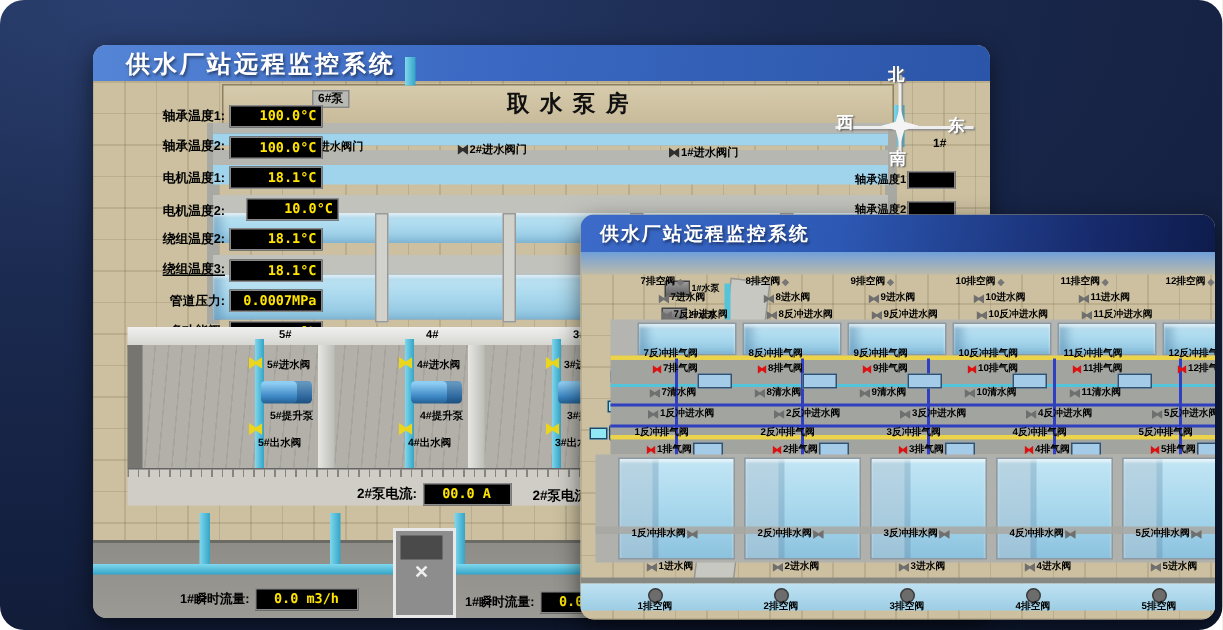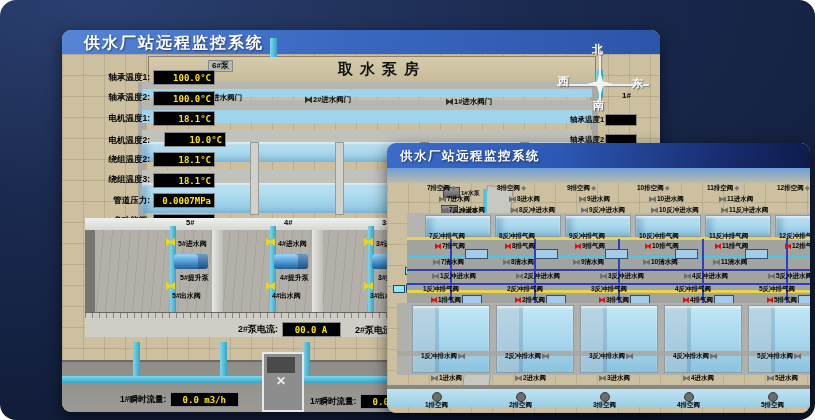--- a/index.html
+++ b/index.html
@@ -122,21 +122,21 @@
         </div>
         <div style="display:flex;align-items:flex-end;gap:14px;">
           <span style="width:70px;text-align:right;font-size:8.5px;font-weight:bold;color:#000;">电机温度2:</span>
           <span class="pval-box" style="width:55px;">10.0°C</span>
         </div>
         <div style="display:flex;align-items:center;gap:3px;">
           <span style="width:70px;text-align:right;font-size:8.5px;font-weight:bold;color:#000;">绕组温度2:</span>
           <span class="pval-box" style="width:55px;">18.1°C</span>
         </div>
         <div style="display:flex;align-items:center;gap:3px;">
-          <span style="width:70px;text-align:right;font-size:8.5px;font-weight:bold;color:#000;">绕组温度3:</span>
+          <span style="width:70px;text-align:right;font-size:8.5px;font-weight:bold;color:#000;text-decoration:underline;">绕组温度3:</span>
           <span class="pval-box" style="width:55px;">18.1°C</span>
         </div>
         <div style="display:flex;align-items:center;gap:3px;">
           <span style="width:70px;text-align:right;font-size:8.5px;font-weight:bold;color:#000;">管道压力:</span>
           <span class="pval-box" style="width:55px;">0.0007MPa</span>
         </div>
         <div style="display:flex;align-items:center;gap:3px;">
           <span style="width:70px;text-align:right;font-size:8.5px;font-weight:bold;color:#000;">多功能阀:</span>
           <span class="pval-box" style="width:55px;">0%</span>
         </div>

